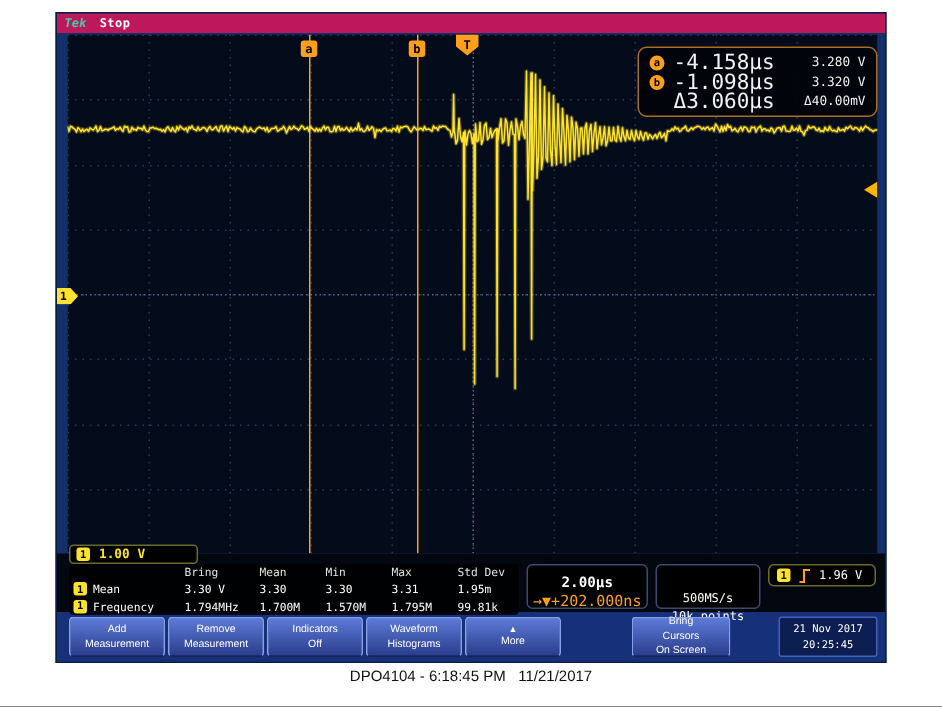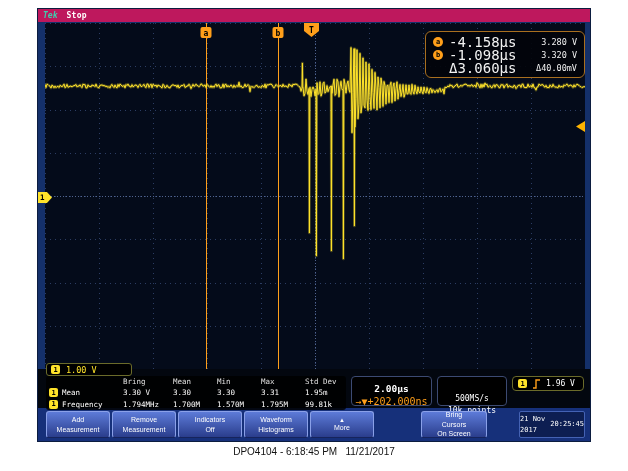--- a/index.html
+++ b/index.html
@@ -32,21 +32,21 @@
   .gnd{position:absolute;left:0;top:183px;width:14px;height:11px;background:#ffe32a;
     clip-path:polygon(0 0,64% 0,100% 50%,64% 100%,0 100%);
     color:#000;font-size:7.5px;font-weight:bold;display:flex;align-items:center;padding-left:2px}
   .trig-arrow{position:absolute;left:538px;top:112px;width:9px;height:11px;background:#ffb400;
     clip-path:polygon(100% 0,0 50%,100% 100%)}
 
   .chscale{position:absolute;left:8px;top:354px;width:86px;height:13px;background:#000;
     border:1px solid #6b6b2a;border-radius:3px;display:flex;align-items:center;gap:6px;padding:0 4px}
   .badge1{width:9px;height:9px;background:#ffe32a;border-radius:2px;color:#000;font-size:7px;
     font-weight:bold;display:flex;align-items:center;justify-content:center;flex:0 0 auto}
-  .chscale-v{color:#ffe32a;font-size:8.5px;font-weight:normal}
+  .chscale-v{color:#ffe32a;font-size:8.5px;font-weight:bold}
 
   .meas{position:absolute;left:8px;top:367px;width:300px;height:34px;background:rgba(0,0,0,.85);
     border-radius:3px;display:grid;grid-template-columns:74px 50px 44px 44px 44px 44px;
     grid-auto-rows:11.3px;align-items:center;padding-left:3px}
   .mh{color:#e0e0e0;font-size:7.5px}
   .mname{display:flex;align-items:center;gap:4px;color:#fff;font-size:7.5px}
   .mv{color:#fff;font-size:7.5px}
 
   .infobox{position:absolute;background:#000;border:1px solid #3c4a72;border-radius:4px;color:#fff;text-align:center}
   .timebox{left:313px;top:367px;width:81px;height:30px;padding-top:6px}
@@ -59,21 +59,21 @@
 
   .btn{position:absolute;top:402px;width:64px;height:27px;border-radius:3px;
     background:linear-gradient(#5d7bd8,#2a3d8c);border:1px solid #8aa0e8;border-bottom-color:#16245c;
     color:#fff;font-family:"Liberation Sans",sans-serif;font-size:7px;display:flex;flex-direction:column;
     align-items:center;justify-content:center;line-height:1.35;text-align:center;cursor:pointer}
   .b0{left:8px}.b1{left:74px}.b2{left:140px}.b3{left:206px}.b4{left:272px}
   .bcur{left:383px;width:66px}
   .up-ic{font-size:6px;line-height:1}
 
   .dtbox{position:absolute;left:481px;top:402px;width:66px;height:27px;background:#0d1e52;
-    border:1px solid #4462b4;border-radius:2px;color:#fff;font-size:7px;display:flex;flex-direction:row;
+    border:1px solid #4462b4;border-radius:2px;color:#fff;font-size:7px;display:flex;flex-direction:column;
     align-items:center;justify-content:center;line-height:1.5}
 
   .caption{position:absolute;left:0;top:446px;width:100%;text-align:center;font-size:10px;
     color:#111;white-space:pre;font-family:"Liberation Sans",sans-serif}
 </style>
 </head>
 <body>
 
 <div class="scope">
 

